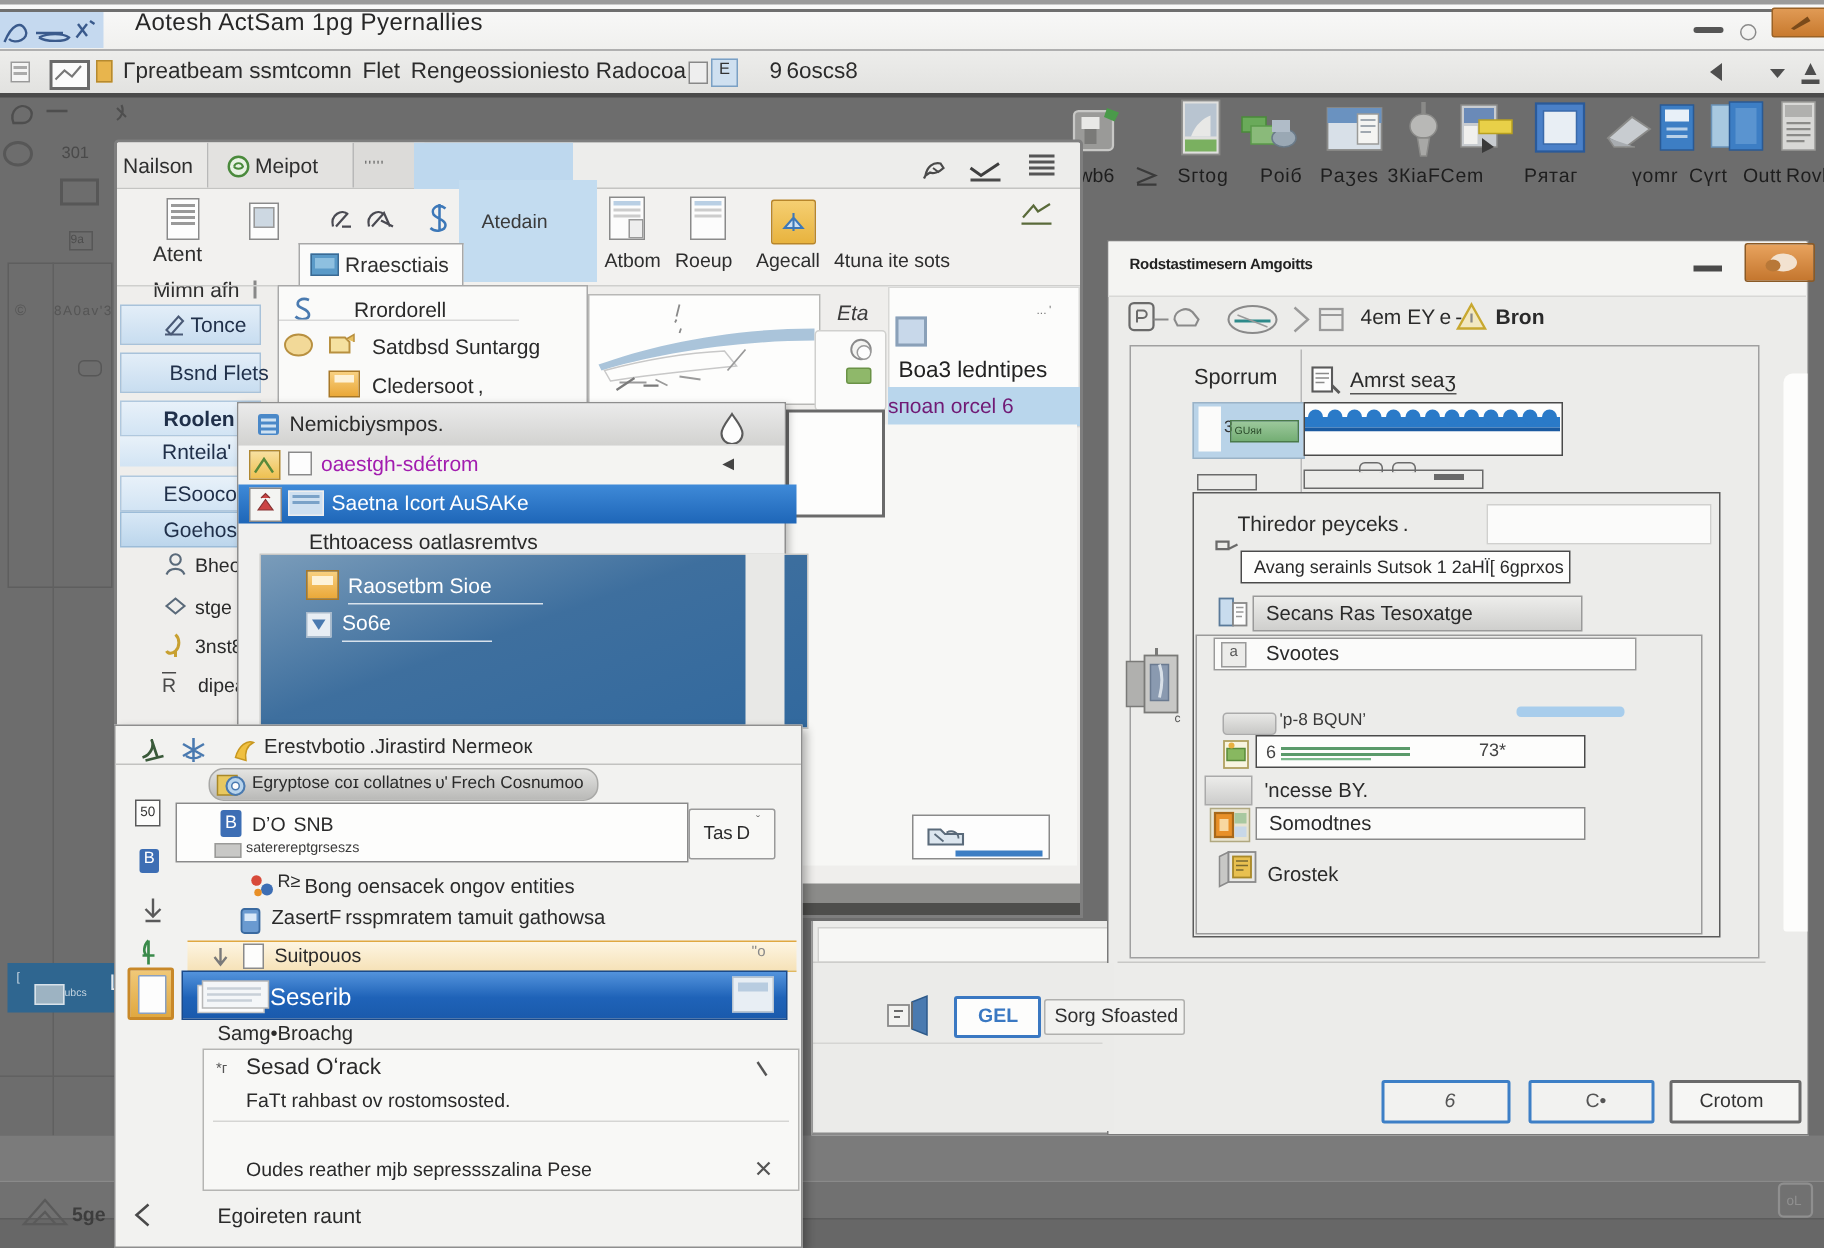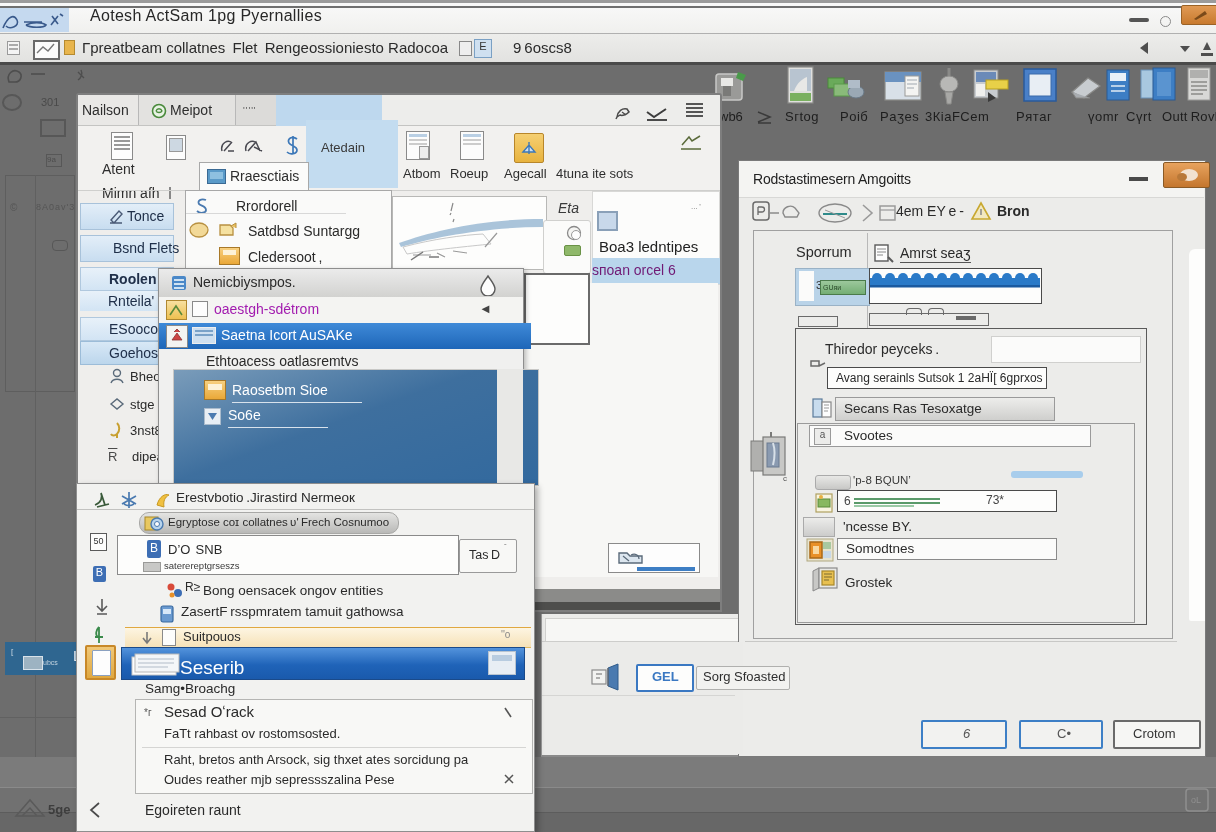--- a/index.html
+++ b/index.html
@@ -160,21 +160,21 @@
 </div>
 <div id="topbar2" class="abs" style="left:0;top:34px;width:1216px;height:28px;background:linear-gradient(#ededeb,#e2e2e0);border-bottom:3px solid #4a4a4a;">
   <div class="abs" style="left:7px;top:7px;width:11px;height:12px;border:1px solid #9a9a9a;background:#f4f4f4;">
       <div style="margin:2px 1px;height:2px;background:#aaa;"></div>
       <div style="margin:2px 1px;height:2px;background:#aaa;"></div>
     </div>
   <div class="abs" style="left:33px;top:6px;width:23px;height:16px;border:2px solid #6a6a6a;background:#fbfbfb;"><svg width="23" height="14">
         <path d="M2 11 l6 -6 l5 4 l6 -7" stroke="#777" fill="none" stroke-width="1.4"></path>
       </svg></div>
   <div class="abs" style="left:64px;top:6px;width:9px;height:13px;background:#e8b54d;border:1px solid #b58a30;"></div>
-  <div class="abs" style="left:82px;top:5px;color:#2b2b2b;font-size:15px;">Γpreatbeam collatnes  Flet  Rengeossioniesto Radocoa</div>
+  <div class="abs" style="left:82px;top:5px;color:#2b2b2b;font-size:15px;">Γpreatbeam ssmtcomn  Flet  Rengeossioniesto Radocoa</div>
   <div class="abs" style="left:459px;top:7px;width:11px;height:13px;border:1px solid #888;background:#eee;"></div>
   <div class="abs" style="left:474px;top:5px;width:16px;height:17px;border:1px solid #7aa0c4;background:#cfe0f0;color:#333;font-size:11px;text-align:center;">E</div>
   <div class="abs" style="left:513px;top:5px;color:#2b2b2b;font-size:15px;">9 6oscs8</div>
   <div class="abs" style="left:1140px;top:8px;width:0;height:0;border-top:6px solid transparent;border-bottom:6px solid transparent;border-right:8px solid #4e4e4e;"></div>
   <div class="abs" style="left:1180px;top:12px;width:0;height:0;border-left:5px solid transparent;border-right:5px solid transparent;border-top:6px solid #4e4e4e;"></div>
   <svg class="abs" style="left:1197px;top:4px;" width="20" height="20">
       <path d="M10 4 l4 8 h-8 z M4 15 h12 v3 h-12 z" fill="#4e4e4e"></path>
     </svg>
 </div>
 
@@ -418,21 +418,21 @@
 </div>
 
 <div id="botpanel" class="abs" style="left:541px;top:614px;width:664px;height:143px;background:#ebebe9;border-left:1px solid #9a9a9a;border-bottom:2px solid #8a8a8a;box-sizing:border-box;">
   <div class="abs" style="left:3px;top:4px;width:590px;height:22px;background:#f7f7f5;border:1px solid #d0d0ce;"></div>
   <div class="abs" style="left:0;top:27px;width:664px;height:1px;background:#cdcdcb;"></div>
   <div class="abs" style="left:0;top:81px;width:664px;height:1px;background:#d5d5d3;"></div>
 </div>
 
 <div id="rdlg" class="abs" style="left:738px;top:160px;width:468px;height:597px;background:#ececea;border:1.5px solid #7a7a7a;box-sizing:border-box;">
   <div class="abs" style="left:0;top:0;width:465px;height:36px;background:#f4f4f2;border-bottom:1px solid #d8d8d6;"></div>
-  <div class="abs" style="left:14px;top:10px;color:#222;font-size:14px;font-weight:normal;letter-spacing:-.2px;">Rodstastimesern Amgoitts</div>
+  <div class="abs" style="left:14px;top:10px;color:#222;font-size:10px;font-weight:bold;letter-spacing:-.2px;">Rodstastimesern Amgoitts</div>
   <div class="abs" style="left:390px;top:16px;width:19px;height:4px;background:#4a4a4a;"></div>
   <div class="abs" style="left:424px;top:1px;width:45px;height:24px;background:linear-gradient(#e8a35e,#c4762e);border:1px solid #8a5a26;border-radius:2px;">
     <svg width="42" height="24">
         <ellipse cx="25" cy="12" rx="9" ry="6" fill="#f2e2d0"></ellipse>
         <ellipse cx="18" cy="14" rx="5" ry="4" fill="#b87838"></ellipse>
       </svg>
   </div>
 
   <svg class="abs" style="left:12px;top:38px;" width="62" height="28">
     <rect x="2" y="3" width="16" height="18" rx="3" fill="none" stroke="#6a6a6a" stroke-width="1.5"></rect>
@@ -444,21 +444,21 @@
       <path d="M8 13 h24" stroke="#2e8a8a" stroke-width="2"></path>
       <path d="M10 9 l20 8" stroke="#9a9a9a" stroke-width="1"></path>
     </svg>
   <svg class="abs" style="left:120px;top:40px;" width="18" height="24">
       <path d="M4 4 l9 8 l-9 8" fill="none" stroke="#9a9a9a" stroke-width="1.6"></path>
     </svg>
   <svg class="abs" style="left:138px;top:40px;" width="22" height="24">
       <rect x="3" y="5" width="15" height="14" fill="none" stroke="#9a9a9a" stroke-width="1.5"></rect>
       <path d="M3 9 h15" stroke="#9a9a9a" stroke-width="1.2"></path>
     </svg>
-  <div class="abs" style="left:157px;top:42px;color:#2a2a2a;font-size:14px;">4em EY e -</div>
+  <div class="abs" style="left:168px;top:42px;color:#2a2a2a;font-size:14px;">4em EY e -</div>
   <svg class="abs" style="left:230px;top:38px;" width="24" height="26">
       <path d="M12 4 l9 16 h-18 z" fill="#f2e8c0" stroke="#c8a830" stroke-width="1.6"></path>
       <path d="M12 10 v6" stroke="#888" stroke-width="1.5"></path>
     </svg>
   <div class="abs" style="left:258px;top:42px;color:#2a2a2a;font-size:14px;font-weight:bold;">Bron</div>
 
   <div class="abs" style="left:14px;top:69px;width:418px;height:407px;border:1px solid #a0a0a0;"></div>
   <div class="abs" style="left:57px;top:83px;color:#2a2a2a;font-size:14.5px;">Sporrum</div>
   <div class="abs" style="left:128px;top:72px;width:1px;height:100px;background:#b8b8b8;"></div>
   <svg class="abs" style="left:134px;top:82px;" width="22" height="22">
@@ -675,41 +675,40 @@
     <div class="abs" style="left:58px;top:1px;color:#2a2a2a;font-size:13px;">Suitpouos</div>
     <div class="abs" style="left:376px;top:1px;color:#888;font-size:10px;">''о</div>
   </div>
 
   <div class="abs" style="left:44px;top:163px;width:402px;height:31px;background:linear-gradient(#5393dc,#1f63b8 55%,#1a5aac);border:1px solid #1a4a8a;">
     <svg class="abs" style="left:8px;top:3px;" width="60" height="26">
         <rect x="2" y="6" width="44" height="18" fill="#fdfdfd" stroke="#c8c8c8"></rect>
         <rect x="5" y="3" width="44" height="18" fill="#f4f6f8" stroke="#b8b8b8"></rect>
         <path d="M8 8 h36 M8 12 h36 M8 16 h30" stroke="#c8d0d8" stroke-width="1.6"></path>
       </svg>
-    <div class="abs" style="left:58px;top:9px;color:#fff;font-size:19px;">Seserib</div>
+    <div class="abs" style="left:58px;top:9px;color:#fff;font-size:16px;">Seserib</div>
     <div class="abs" style="left:366px;top:3px;width:26px;height:22px;background:#e8eef4;border:1px solid #b8c4d0;">
         <div style="margin:3px;height:6px;background:#b8cce0;"></div>
       </div>
   </div>
 
   <div class="abs" style="left:8px;top:161px;width:31px;height:35px;background:linear-gradient(#f0c878,#e0a840);border:2px solid #c88828;border-radius:2px;box-sizing:border-box;">
     <div class="abs" style="left:5px;top:3px;width:17px;height:24px;background:#fdfdfd;border:1px solid #8aa0c0;border-radius:1px;"></div>
   </div>
 
   <div class="abs" style="left:68px;top:197px;color:#2a2a2a;font-size:13.5px;">Samɡ•Broachg</div>
 
   <div class="abs" style="left:58px;top:215px;width:396px;height:93px;background:#f8f8f6;border:1px solid #b5b5b3;">
     <div class="abs" style="left:8px;top:7px;color:#555;font-size:10px;">*г</div>
     <div class="abs" style="left:28px;top:3px;color:#2a2a2a;font-size:15px;">Sesad Oʻrack</div>
     <svg class="abs" style="left:366px;top:6px;" width="12" height="14">
         <path d="M3 2 l6 9" stroke="#555" stroke-width="1.6"></path>
       </svg>
     <div class="abs" style="left:28px;top:26px;color:#2a2a2a;font-size:13px;">FaTt rahbast ov rostomsosted.</div>
     <div class="abs" style="left:6px;top:47px;width:384px;height:1px;background:#d5d5d3;"></div>
-    <div class="abs" style="left:28px;top:52px;color:#2a2a2a;font-size:13px;">Raht, bretos anth Arsock, siɡ thxet ates sorcidung pa</div>
     <div class="abs" style="left:28px;top:72px;color:#2a2a2a;font-size:13px;">Oudes reather mjb sepressszalina Pese</div>
     <svg class="abs" style="left:366px;top:72px;" width="14" height="14">
         <path d="M3 3 l8 8 M11 3 l-8 8" stroke="#555" stroke-width="1.5"></path>
       </svg>
   </div>
 
   <svg class="abs" style="left:10px;top:316px;" width="16" height="20">
       <path d="M12 3 l-8 7 l8 7" fill="none" stroke="#4a4a4a" stroke-width="1.7"></path>
     </svg>
   <div class="abs" style="left:68px;top:318px;color:#2a2a2a;font-size:14px;">Eɡoireten raunt</div>

